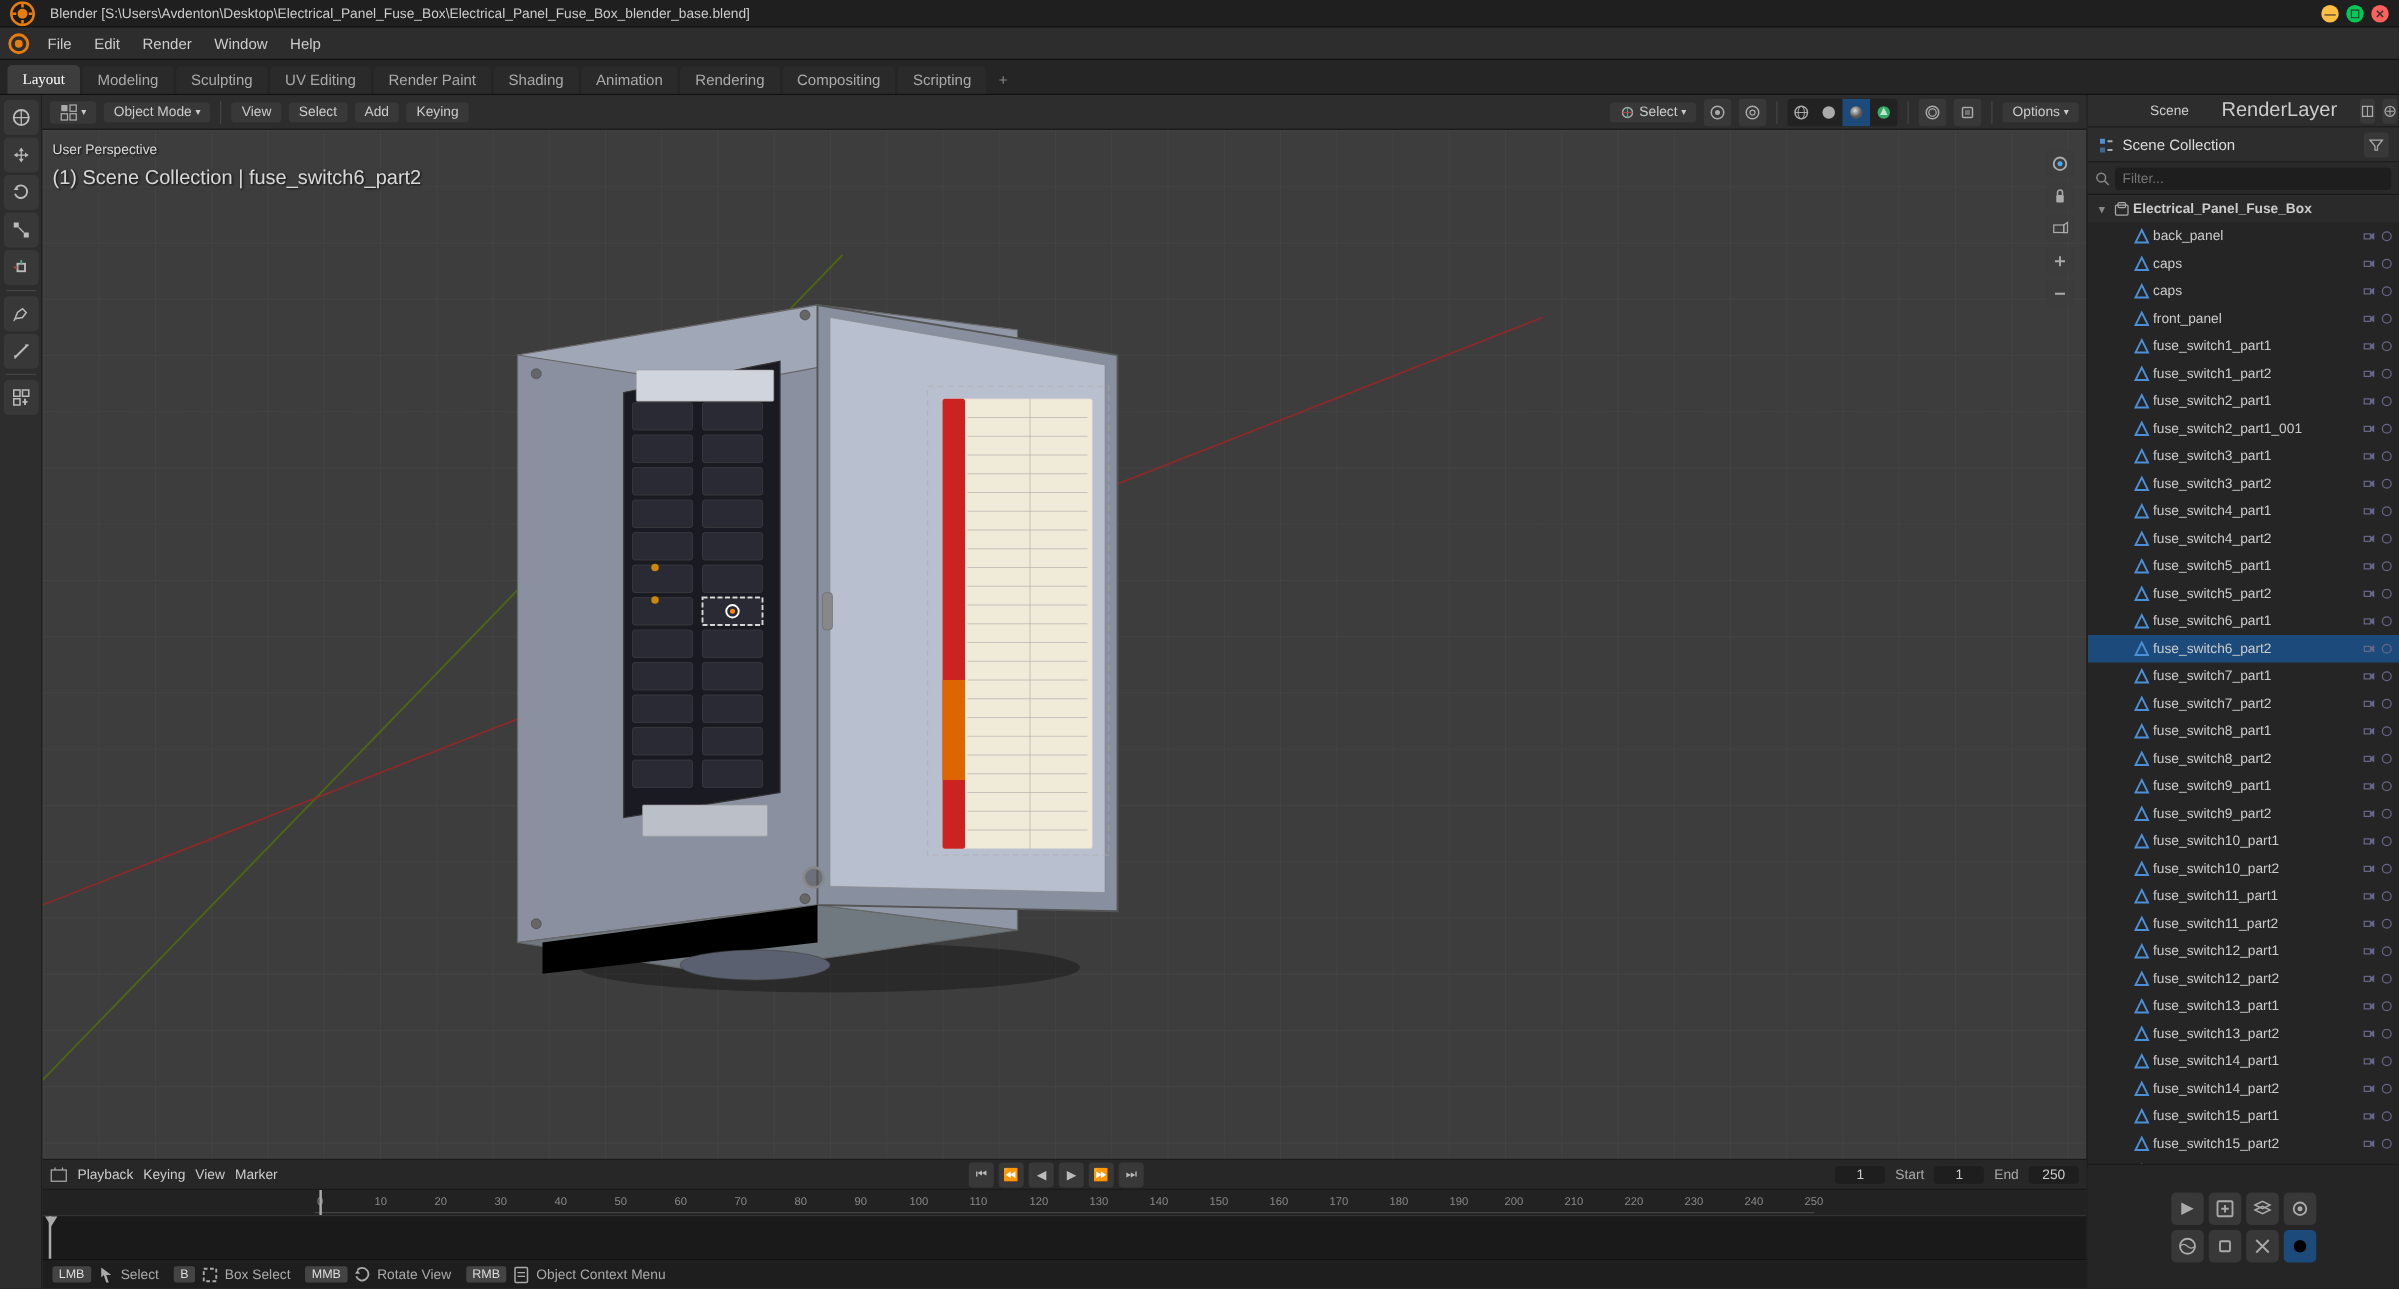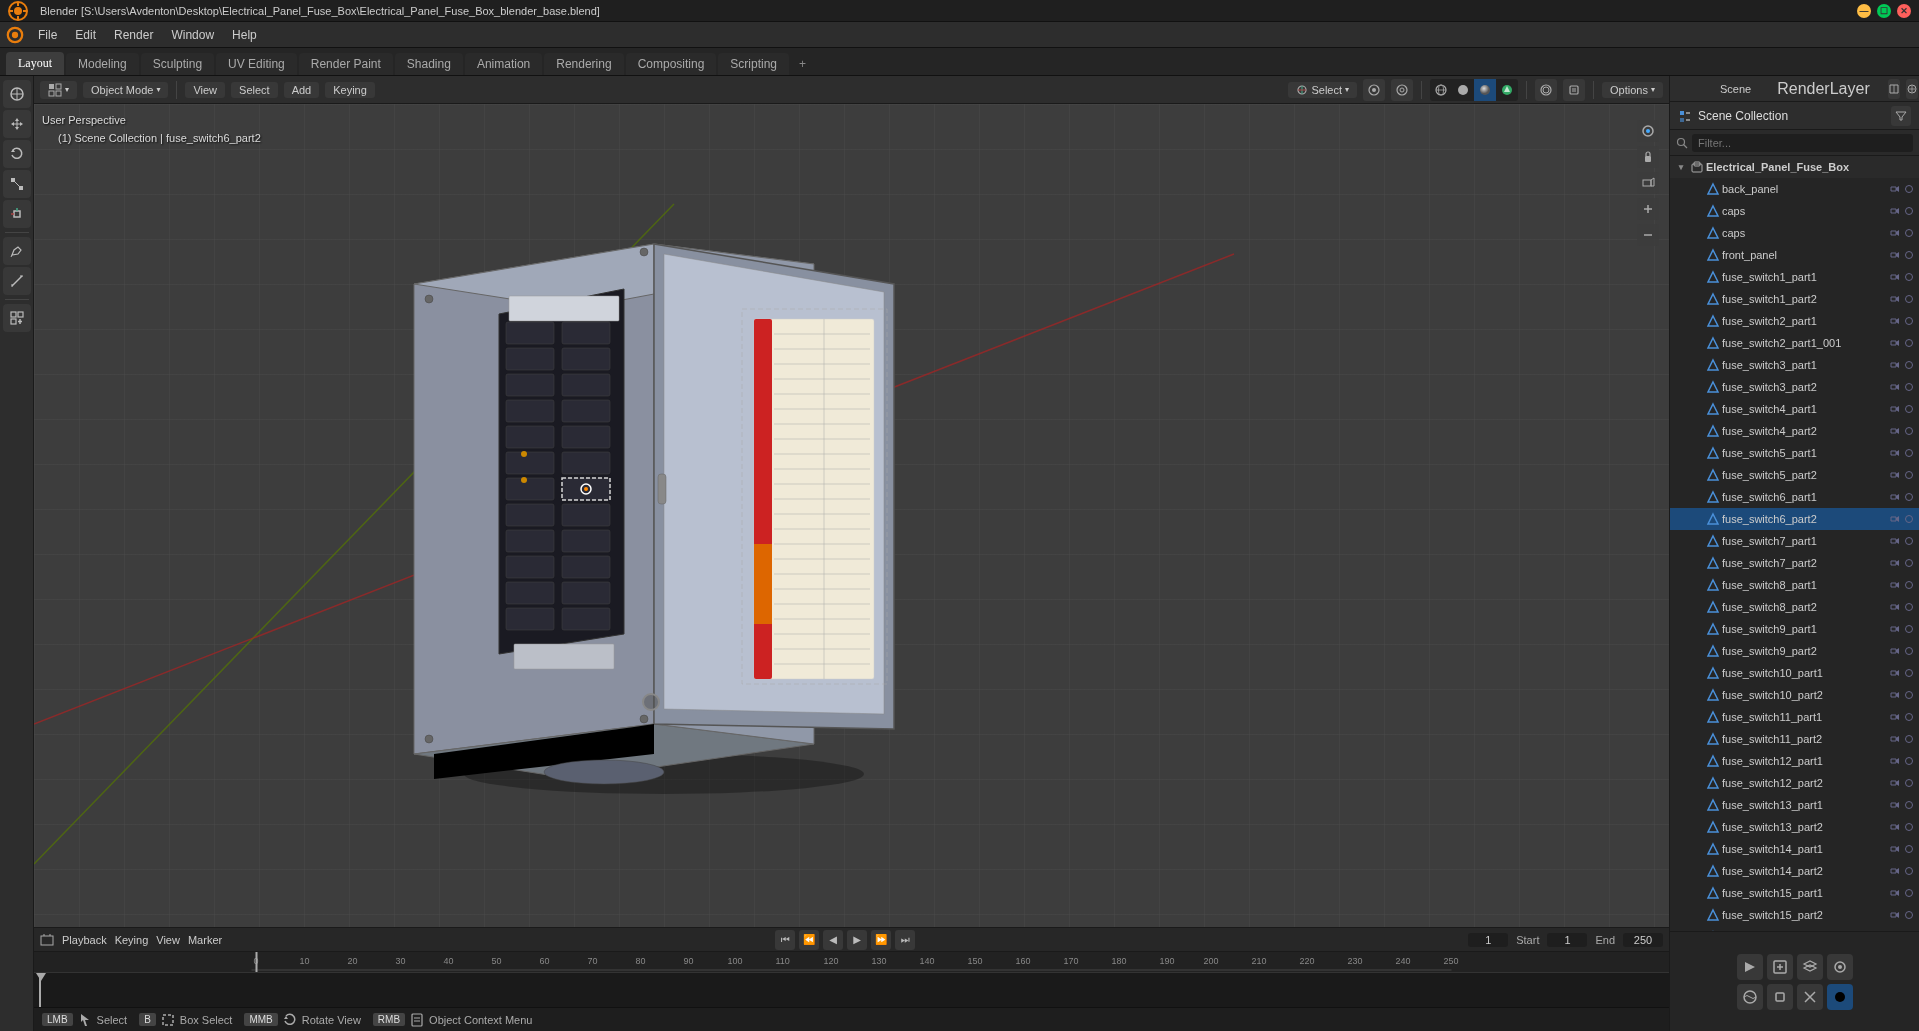--- a/index.html
+++ b/index.html
@@ -838,21 +838,21 @@
         <circle cx="195" cy="135" r="4" fill="#666" stroke="#444" stroke-width="0.5"></circle>
         <circle cx="195" cy="575" r="4" fill="#666" stroke="#444" stroke-width="0.5"></circle>
         <circle cx="410" cy="88" r="4" fill="#666" stroke="#444" stroke-width="0.5"></circle>
         <circle cx="410" cy="555" r="4" fill="#666" stroke="#444" stroke-width="0.5"></circle>
       </svg>
 
       <div style="position:absolute;left:617px;top:598px;width:18px;height:18px;border:2px solid #888;border-radius:50%;background:rgba(80,80,80,0.5);transform:translate(-50%,-50%);"></div>
 
       <div id="viewport-info">
         <div style="font-size:11px;opacity:0.8;">User Perspective</div>
-        <div style="font-size:11px;opacity:0.8;margin-left:16px;">(1) Scene Collection | fuse_switch6_part2</div>
+        <div style="font-size:16px;opacity:0.8;">(1) Scene Collection | fuse_switch6_part2</div>
       </div>
 
       <div id="gizmo-area">
 
         <svg width="80" height="80" viewBox="0 0 80 80">
           <circle cx="40" cy="40" r="36" fill="rgba(50,50,50,0.5)" stroke="#555" stroke-width="1"></circle>
 
           <circle cx="40" cy="10" r="8" fill="#4477cc"></circle>
           <text x="40" y="13" text-anchor="middle" fill="white" font-size="8">Z</text>
 

